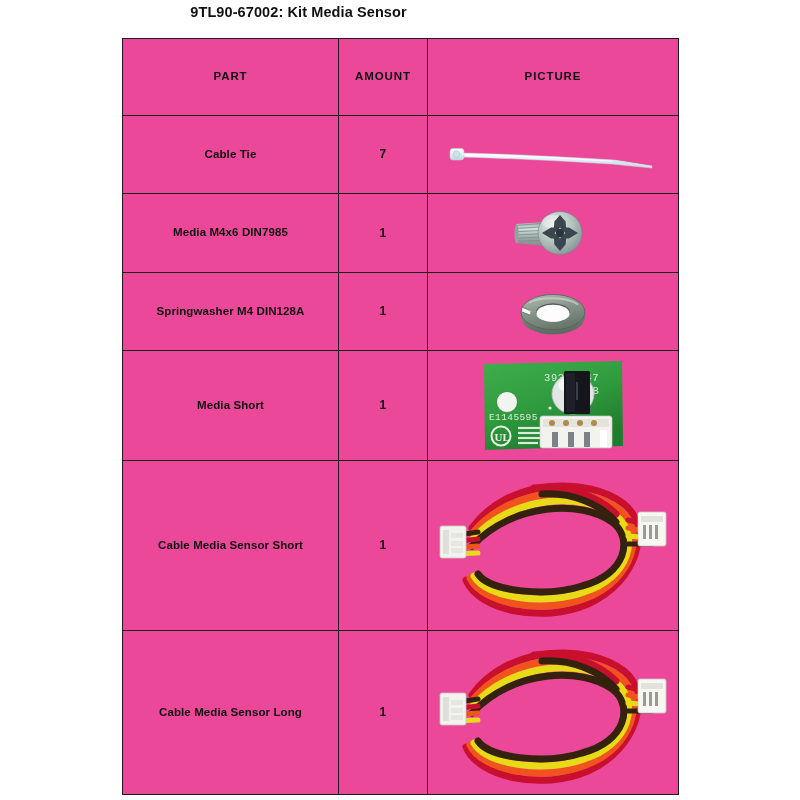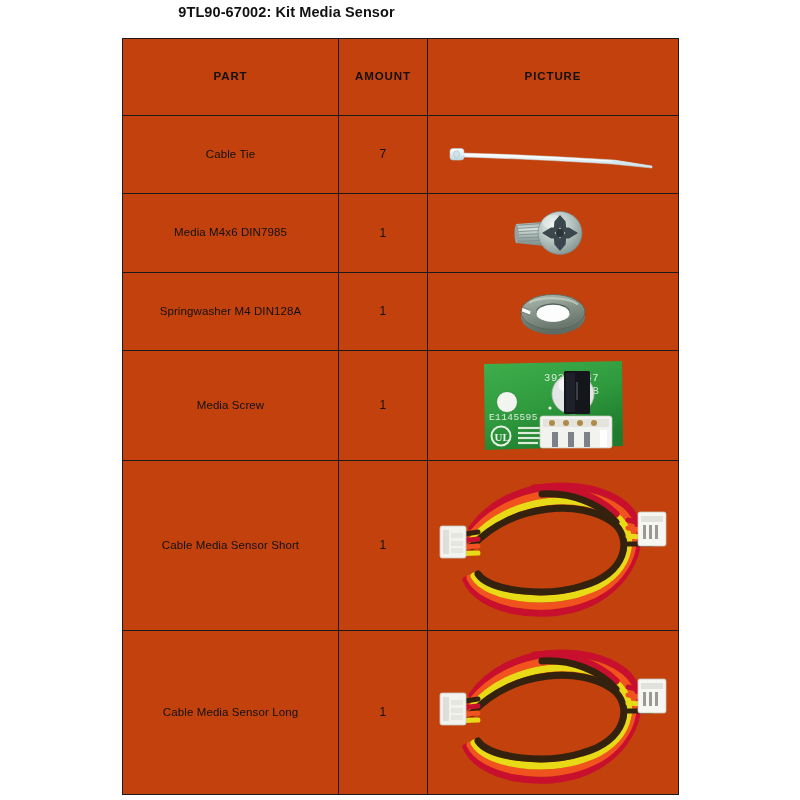--- a/index.html
+++ b/index.html
@@ -13,21 +13,21 @@
     height: 800px;
     overflow: hidden;
     font-family: "Liberation Sans", sans-serif;
     color: #1a1a1a;
     position: relative;
   }
 
   
   .page-title {
     position: absolute;
-    left: 4px;
+    left: 16px;
     top: 4px;
     width: 565px;
     text-align: center;
     font-size: 14.5px;
     font-weight: bold;
     letter-spacing: 0.1px;
     color: #111111;
   }
 
   
@@ -38,37 +38,37 @@
     width: 556px;
     border-collapse: collapse;
     table-layout: fixed;
     background: #ffffff;
   }
   .parts-table td, .parts-table th {
     border: 1.6px solid #1b1b1b;
     padding: 0;
     vertical-align: middle;
     text-align: center;
-    background: #c2410c;
+    background: #ec4899;
   }
   col.col-part   { width: 216px; }
   col.col-amount { width: 89px; }
   col.col-pic    { width: 251px; }
 
   .hdr { height: 77px; }
   .hdr .cellinner {
     font-size: 11.5px;
     font-weight: bold;
     letter-spacing: 0.9px;
     color: #111111;
   }
 
   .cellinner {
     font-size: 11.5px;
-    font-weight: normal;
+    font-weight: bold;
     color: #111111;
     letter-spacing: 0.1px;
     line-height: 1.2;
     padding: 0 6px;
   }
   .amount .cellinner { font-size: 12px; }
 
   .pic-cell { position: relative; }
   .pic-wrap {
     position: relative;
@@ -249,21 +249,21 @@
             <path d="M9.0 26.0 L 17.0 29.0" stroke="#505d56" stroke-width="0.7"></path>
 
             <path d="M16 17 C 26 10.5, 54 10.5, 65 18.5" stroke="#c7d1c7" stroke-width="2" fill="none" opacity="0.75"></path>
           </svg>
         </div>
       </td>
     </tr>
 
     <tr class="row-pcb">
       <td>
-        <div class="cellinner">Media Screw</div>
+        <div class="cellinner">Media Short</div>
       </td>
       <td class="amount">
         <div class="cellinner">1</div>
       </td>
       <td class="pic-cell">
         <div class="pic-wrap">
           <svg class="pcb-art" viewBox="0 0 146 96">
             <defs>
               <linearGradient id="pcbG" x1="0" y1="0" x2="0.5" y2="1">
                 <stop offset="0%" stop-color="#3fae4c"></stop>

